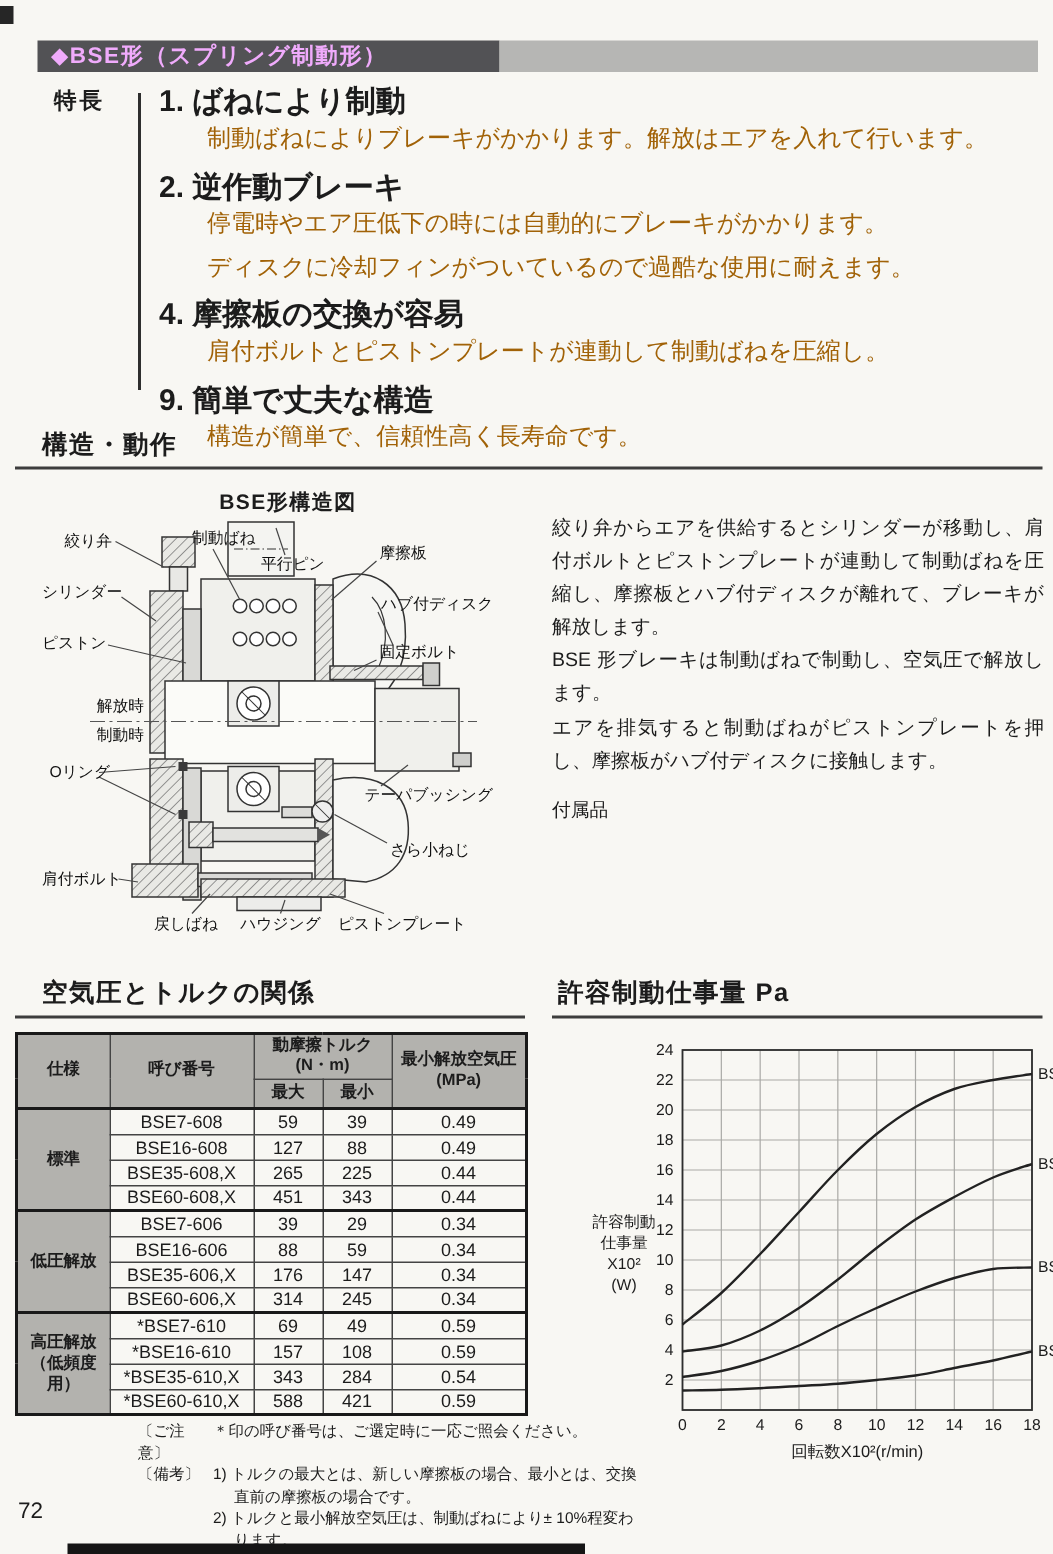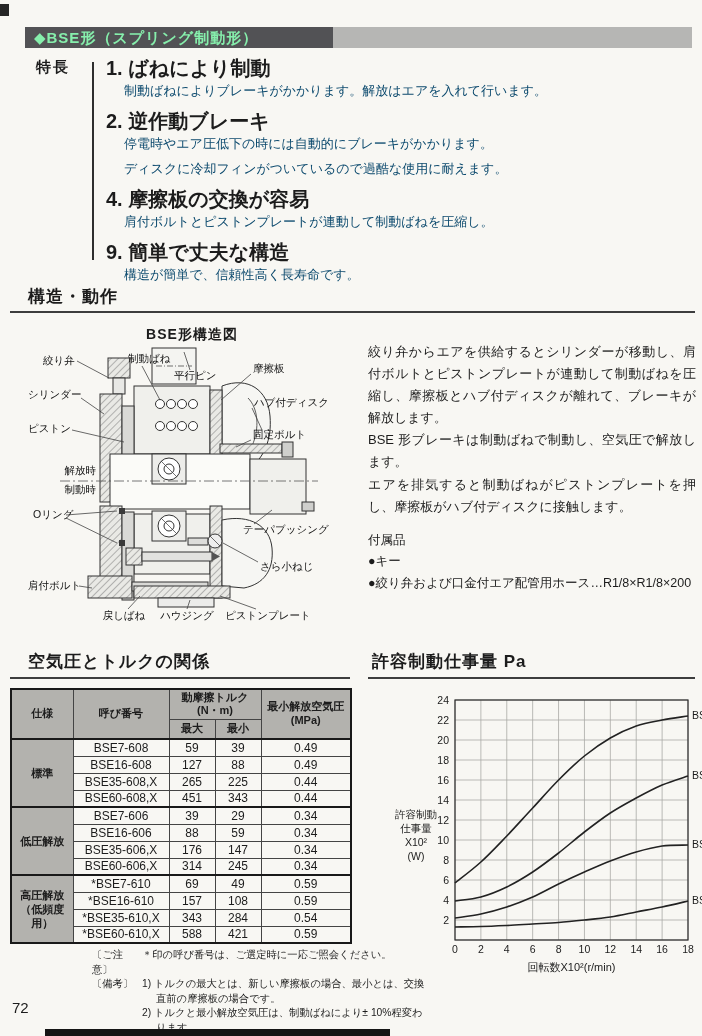--- a/index.html
+++ b/index.html
@@ -6,30 +6,30 @@
   body{width:702px;height:1036px;position:relative;overflow:hidden;
        background:#f8f7f3;color:#1c1c1c;
        font-family:"Liberation Sans","DejaVu Sans",sans-serif;}
   .abs{position:absolute;}
 
   
   .corner-mark{left:0;top:4px;width:9px;height:12px;background:#262626;}
 
   
   .header-dark{left:25px;top:27px;width:308px;height:21px;background:#525255;
-      color:#86efac;font-weight:700;font-size:15px;line-height:21px;padding-left:9px;
+      color:#f0abfc;font-weight:700;font-size:15px;line-height:21px;padding-left:9px;
       letter-spacing:1px;box-sizing:border-box;}
   .header-bleed{left:333px;top:27px;width:359px;height:21px;background:#aaaaa8;opacity:.85;}
 
   
   .features-label{left:36px;top:58px;font-size:15px;font-weight:700;letter-spacing:2px;}
   .features-divider{left:92px;top:62px;width:2px;height:198px;background:#2e2e2e;}
   .features-list{left:106px;top:55px;width:566px;}
   .feature-title{font-size:20px;font-weight:700;line-height:1.3;margin-bottom:2px;}
-  .feature-desc{font-size:13px;line-height:1.3;margin-left:18px;margin-bottom:8px;color:#0c4a6e;}
+  .feature-desc{font-size:16px;line-height:1.3;margin-left:32px;margin-bottom:8px;color:#a16207;}
 
   
   .section-heading{font-size:17px;font-weight:700;letter-spacing:1px;}
   .sh-structure{left:28px;top:285px;}
   .rule-structure{left:10px;top:311px;width:685px;height:2px;background:#3d3d3d;}
   .sh-table{left:28px;top:650px;}
   .rule-table{left:10px;top:677px;width:340px;height:2px;background:#3d3d3d;}
   .sh-chart{left:372px;top:650px;}
   .rule-chart{left:368px;top:677px;width:327px;height:2px;background:#3d3d3d;}
 
@@ -209,24 +209,20 @@
   </svg>
 </div>
 
 <div class="abs structure-text">
   <div id="structure-paragraphs">
       <p>絞り弁からエアを供給するとシリンダーが移動し、肩付ボルトとピストンプレートが連動して制動ばねを圧縮し、摩擦板とハブ付ディスクが離れて、ブレーキが解放します。</p>
       <p>BSE 形ブレーキは制動ばねで制動し、空気圧で解放します。</p>
       <p>エアを排気すると制動ばねがピストンプレートを押し、摩擦板がハブ付ディスクに接触します。</p>
     </div>
   <div class="accessories-heading">付属品</div>
-  <div id="accessories-list">
-      <div class="accessory-item">●キー</div>
-      <div class="accessory-item">●絞り弁および口金付エア配管用ホース…R1/8×R1/8×200</div>
-    </div>
 </div>
 
 <div class="abs section-heading sh-table">空気圧とトルクの関係</div>
 <div class="abs rule-table"></div>
 
 <table class="abs torque-table">
   <colgroup>
       <col style="width:62px">
       <col style="width:96px">
       <col style="width:46px">

